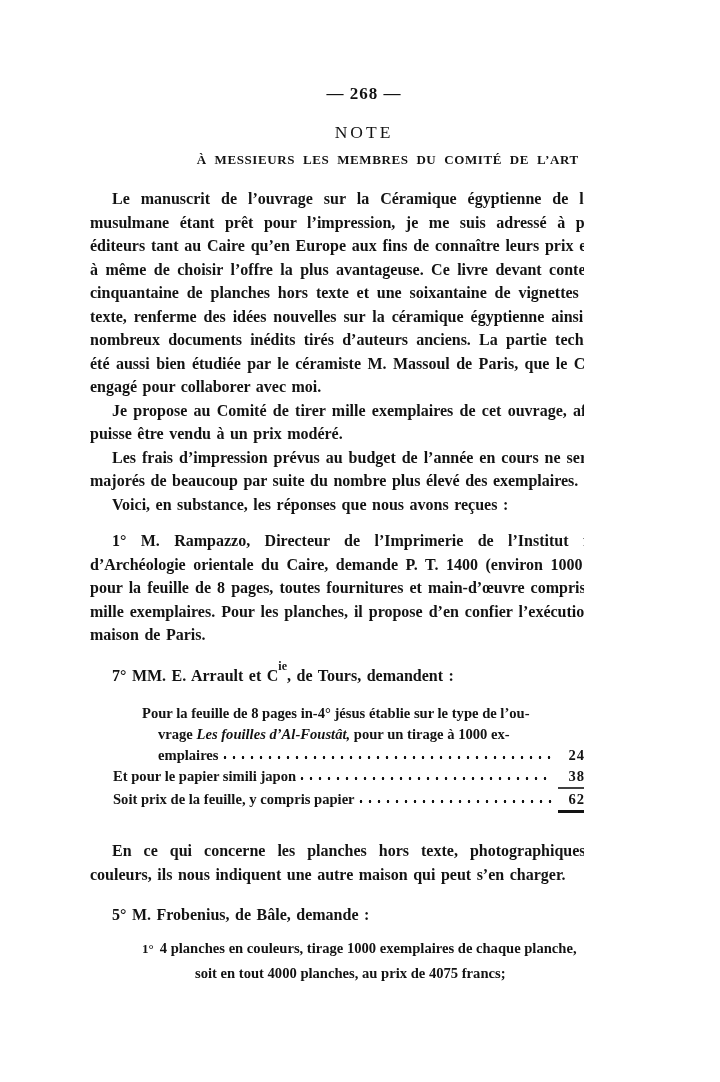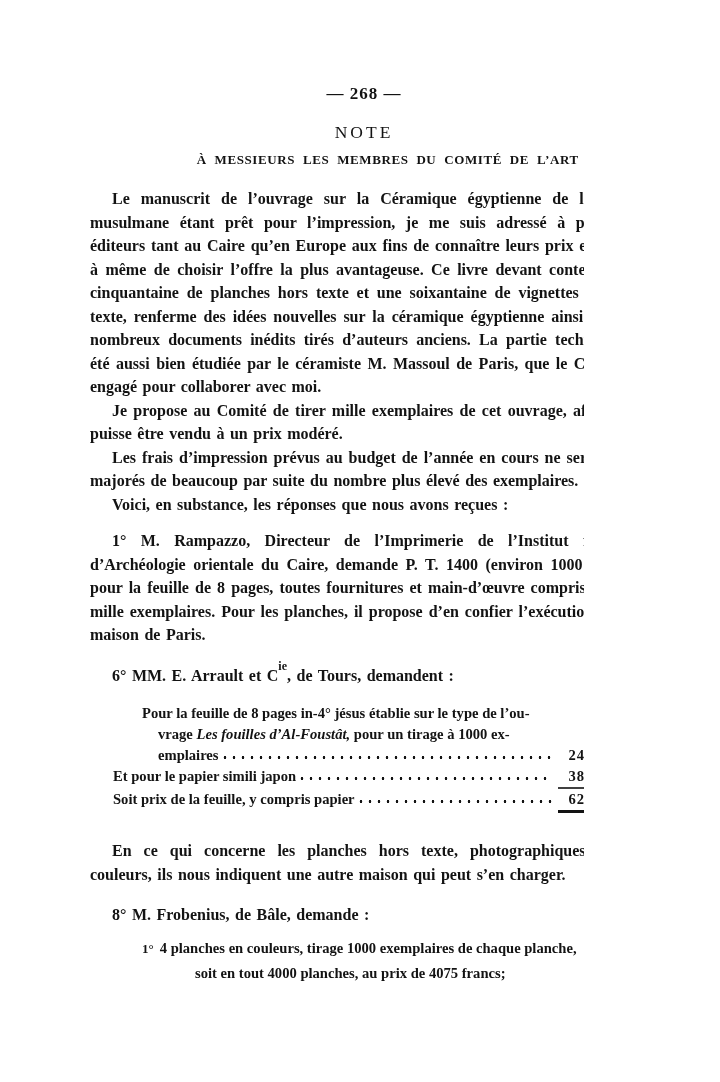--- a/index.html
+++ b/index.html
@@ -55,21 +55,21 @@
     <p class="body-par mt-first">Le manuscrit de l’ouvrage sur la Céramique égyptienne de l’époque musulmane étant prêt pour l’impression, je me suis adressé à plusieurs éditeurs tant au Caire qu’en Europe aux fins de connaître leurs prix et d’être à même de choisir l’offre la plus avantageuse. Ce livre devant contenir une cinquantaine de planches hors texte et une soixantaine de vignettes dans le texte, renferme des idées nouvelles sur la céramique égyptienne ainsi que de nombreux documents inédits tirés d’auteurs anciens. La partie technique a été aussi bien étudiée par le céramiste M. Massoul de Paris, que le Comité a engagé pour collaborer avec moi.</p>
 
     <p class="body-par">Je propose au Comité de tirer mille exemplaires de cet ouvrage, afin qu’il puisse être vendu à un prix modéré.</p>
 
     <p class="body-par">Les frais d’impression prévus au budget de l’année en cours ne seront pas majorés de beaucoup par suite du nombre plus élevé des exemplaires.</p>
 
     <p class="body-par">Voici, en substance, les réponses que nous avons reçues :</p>
 
     <p class="body-par mt-item">1° M. Rampazzo, Directeur de l’Imprimerie de l’Institut français d’Archéologie orientale du Caire, demande P. T. 1400 (environ 1000 francs) pour la feuille de 8 pages, toutes fournitures et main-d’œuvre comprises pour mille exemplaires. Pour les planches, il propose d’en confier l’exécution à une maison de Paris.</p>
 
-    <p class="body-par mt-item"><span>6° MM. E. Arrault et C</span><sup class="co">ie</sup><span>, de Tours, demandent :</span></p>
+    <p class="body-par mt-item"><span>7° MM. E. Arrault et C</span><sup class="co">ie</sup><span>, de Tours, demandent :</span></p>
 
     <div class="currency">Frs.</div>
 
     <div class="quote-table">
       <div class="t-line pl1">Pour la feuille de 8 pages in-4° jésus établie sur le type de l’ou-</div>
       <div class="t-line pl2"><span>vrage </span><span class="book-title">Les fouilles d’Al-Foustât,</span><span> pour un tirage à 1000 ex-</span></div>
       <div class="t-line pl2 t-flex">
         <span>emplaires</span>
         <span class="dots"></span>
         <span class="amount">240</span>
@@ -81,21 +81,21 @@
       </div>
       <div class="t-line pl0 t-flex">
         <span>Soit prix de la feuille, y compris papier</span>
         <span class="dots"></span>
         <span class="amount total">620</span>
       </div>
     </div>
 
     <p class="body-par mt-note">En ce qui concerne les planches hors texte, photographiques et en couleurs, ils nous indiquent une autre maison qui peut s’en charger.</p>
 
-    <p class="body-par mt-h3">8° M. Frobenius, de Bâle, demande :</p>
+    <p class="body-par mt-h3">5° M. Frobenius, de Bâle, demande :</p>
 
     <div class="sub-item">
       <div class="sub-line1"><span class="sub-marker">1°</span><span>4 planches en couleurs, tirage 1000 exemplaires de chaque planche,</span></div>
       <div class="sub-line2">soit en tout 4000 planches, au prix de 4075 francs;</div>
     </div>
 
   </div>
 </div>
 
 </body></html>

